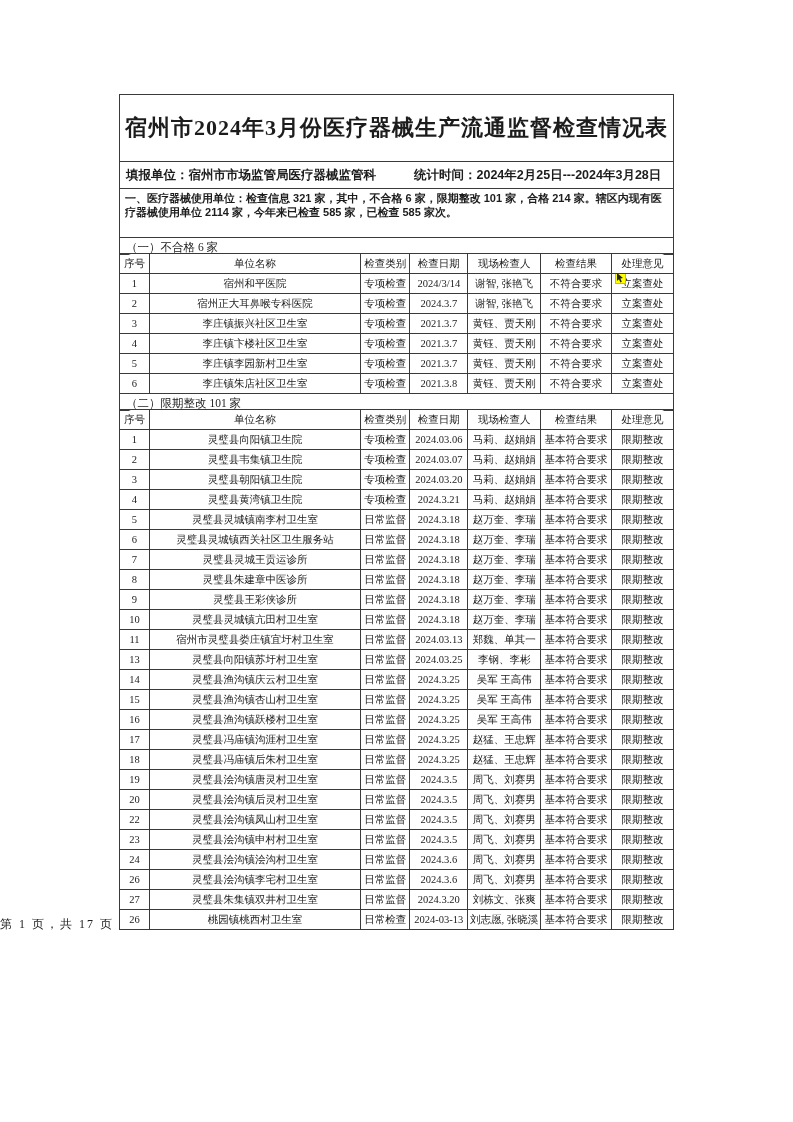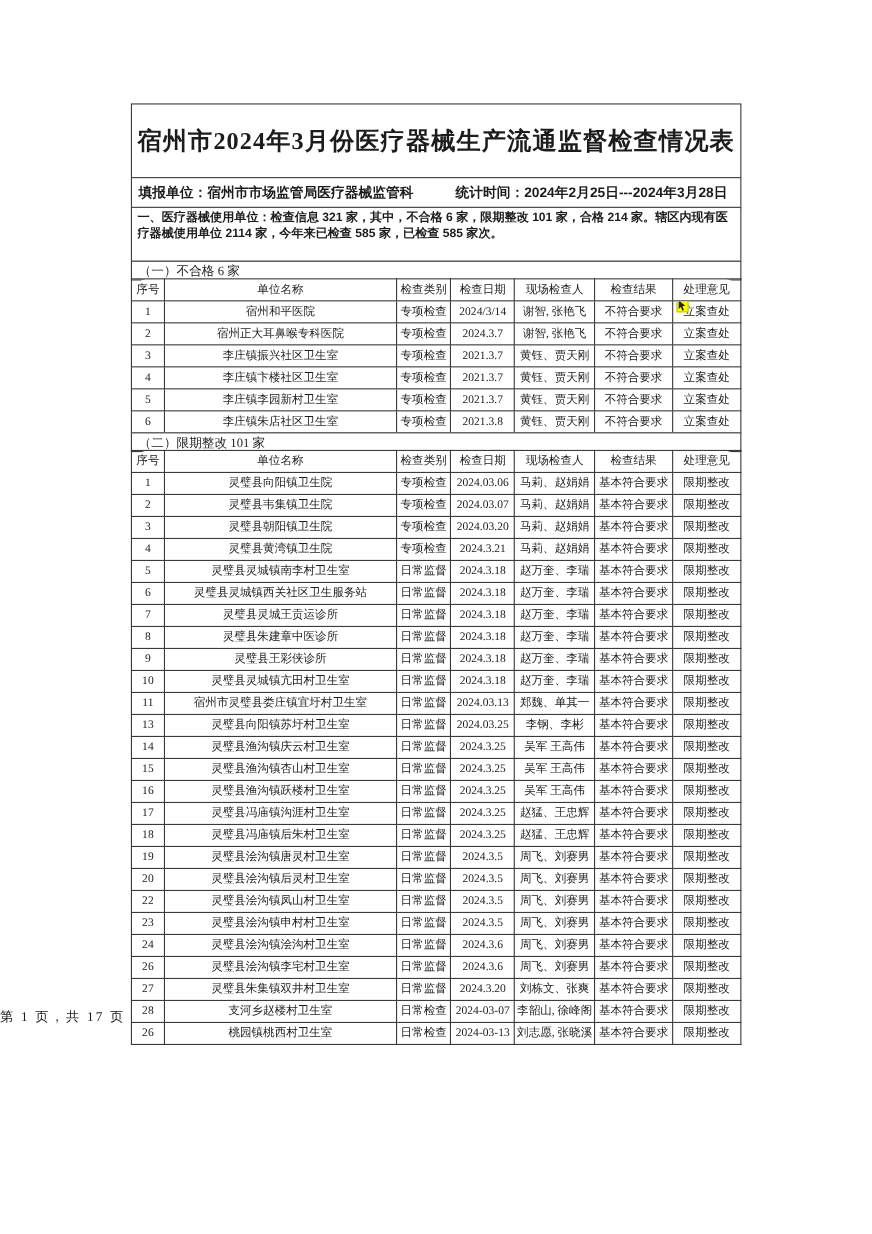--- a/index.html
+++ b/index.html
@@ -383,29 +383,20 @@
         <tr>
           <td>27</td>
           <td>灵璧县朱集镇双井村卫生室</td>
           <td>日常监督</td>
           <td>2024.3.20</td>
           <td>刘栋文、张爽</td>
           <td>基本符合要求</td>
           <td>限期整改</td>
         </tr>
         <tr>
-          <td>28</td>
-          <td>支河乡赵楼村卫生室</td>
-          <td>日常检查</td>
-          <td>2024-03-07</td>
-          <td>李韶山, 徐峰阁</td>
-          <td>基本符合要求</td>
-          <td>限期整改</td>
-        </tr>
-        <tr>
           <td>26</td>
           <td>桃园镇桃西村卫生室</td>
           <td>日常检查</td>
           <td>2024-03-13</td>
           <td>刘志愿, 张晓溪</td>
           <td>基本符合要求</td>
           <td>限期整改</td>
         </tr>
       </tbody>
   </table>

